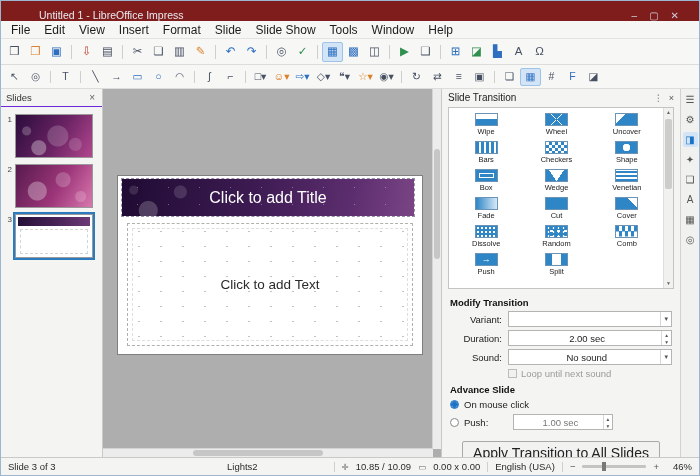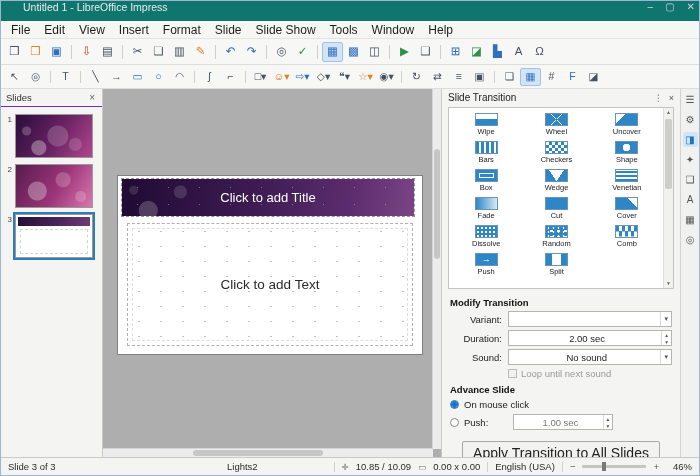--- a/index.html
+++ b/index.html
@@ -1,20 +1,20 @@
 <!DOCTYPE html>
 <html><head>
 <meta charset="utf-8">
 <style>
   html,body{margin:0;padding:0;background:#888;}
   .app{width:700px;height:476px;display:flex;flex-direction:column;font-family:"Liberation Sans",sans-serif;
        background:#f6f6f4;border:1px solid #9ab6d0;box-sizing:border-box;overflow:hidden;}
   
-  .titlebar{height:20px;background:#0f766e;color:#e9e9ef;display:flex;align-items:flex-start;gap:6px;
-            padding:0 4px;font-size:10.5px;flex:0 0 auto;}
+  .titlebar{height:20px;background:#7f1d1d;color:#e9e9ef;display:flex;align-items:flex-end;gap:6px;
+            padding:0 20px;font-size:10.5px;flex:0 0 auto;}
   .app-icon{width:12px;height:12px;border-radius:2px;background:linear-gradient(135deg,#f0a festival 0,#e89b3c,#d9730d);}
   .titlebar .title{flex:1;white-space:nowrap;overflow:hidden;}
   .win-btns{display:flex;gap:12px;font-size:10px;color:#cfcfd8;}
   .win-btns span{cursor:default;}
   
   .menubar{height:17px;display:flex;align-items:center;background:#f6f6f4;border-bottom:1px solid #e3e3e1;
            font-size:12px;color:#1c1c1c;padding:0 3px;flex:0 0 auto;}
   .menu-item{padding:1px 7px;border-radius:2px;}
   
   .toolbar{display:flex;align-items:center;background:#f7f7f5;border-bottom:1px solid #dcdcda;
@@ -56,21 +56,21 @@
       linear-gradient(120deg,#571b4e,#9c3579 55%,#d878ae);}
   .thumb3{background:#fff;}
   .thumb3::before{content:"";position:absolute;left:2px;right:2px;top:2px;height:9px;
       background:linear-gradient(100deg,#241038,#4a2458 55%,#6e3a78);}
   .thumb3::after{content:"";position:absolute;left:4px;right:4px;top:14px;bottom:3px;border:1px dashed #d4d4d4;}
   
   .edit-area{flex:1;background:#aeaeae;position:relative;min-width:0;overflow:hidden;}
   .slide-canvas{position:absolute;left:14px;top:86px;width:306px;height:180px;background:#fff;
                 border:1px solid #7f7f7f;box-sizing:border-box;}
   .slide-title-band{position:absolute;left:4px;right:8px;top:3px;height:37px;
-      display:flex;align-items:center;justify-content:center;color:#fff;font-size:13px;
+      display:flex;align-items:center;justify-content:center;color:#fff;font-size:16px;
       outline:1px dashed #9a8fa8;
       background:
         radial-gradient(rgba(255,255,255,.35) .6px, transparent 1px),
         radial-gradient(circle at 9% 85%, rgba(255,255,255,.20) 0 9px, transparent 10px),
         radial-gradient(circle at 20% 35%, rgba(255,255,255,.14) 0 6px, transparent 7px),
         radial-gradient(circle at 4% 30%, rgba(255,255,255,.12) 0 4px, transparent 5px),
         linear-gradient(100deg,#1f0b33 0%,#3d1b52 45%,#5c2d6e 78%,#7a4585 100%);
       background-size:31px 17px,auto,auto,auto,auto;}
   .slide-text-box{position:absolute;left:9px;right:9px;top:47px;bottom:8px;border:1px dashed #b0b0b0;
       display:flex;align-items:center;justify-content:center;font-size:13.5px;color:#2a2a2a;

